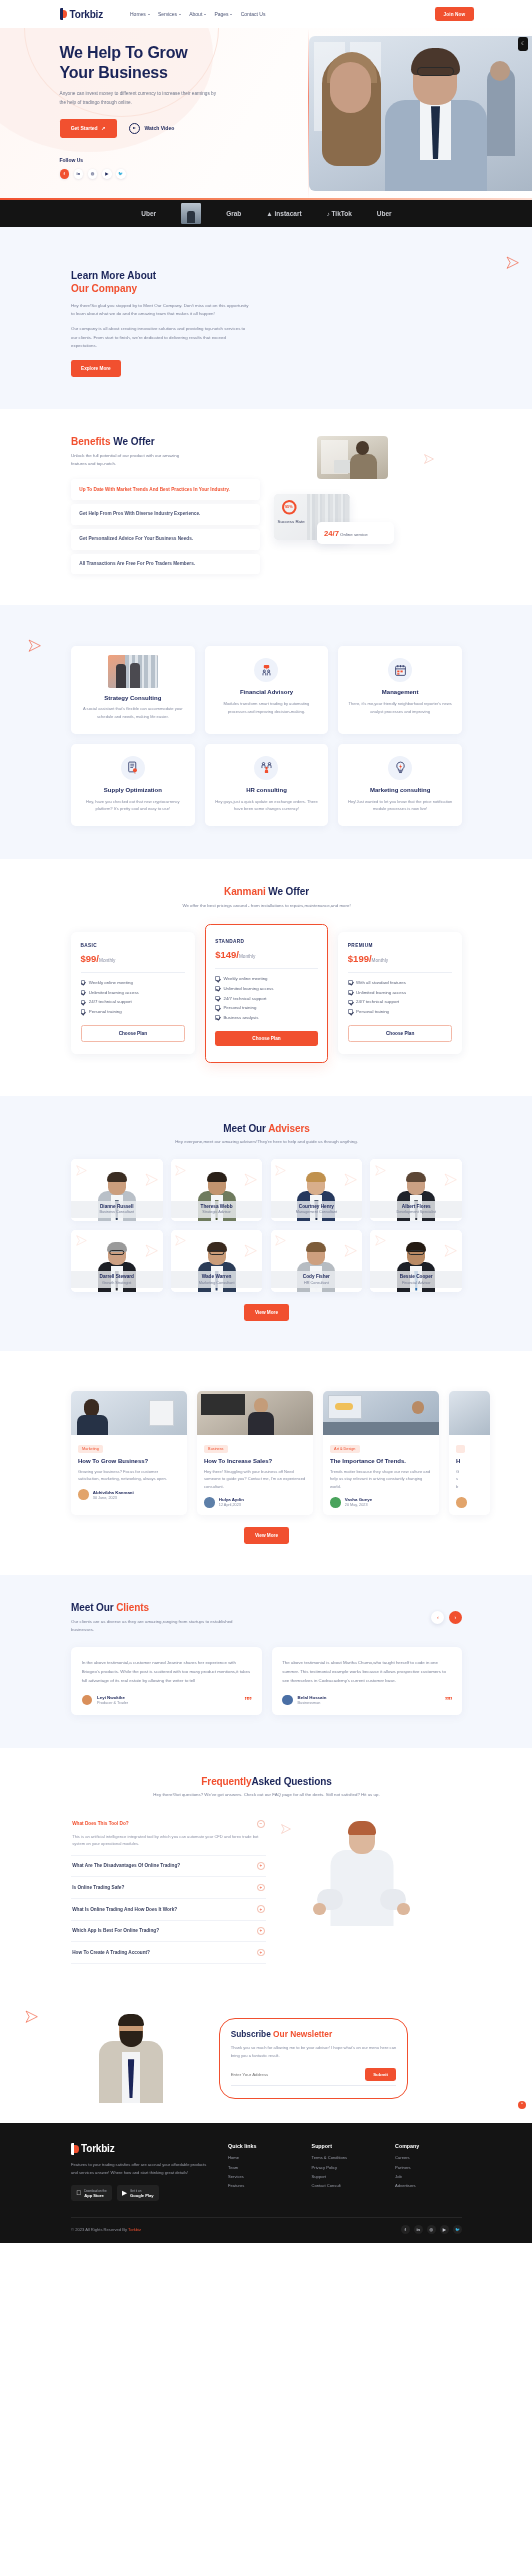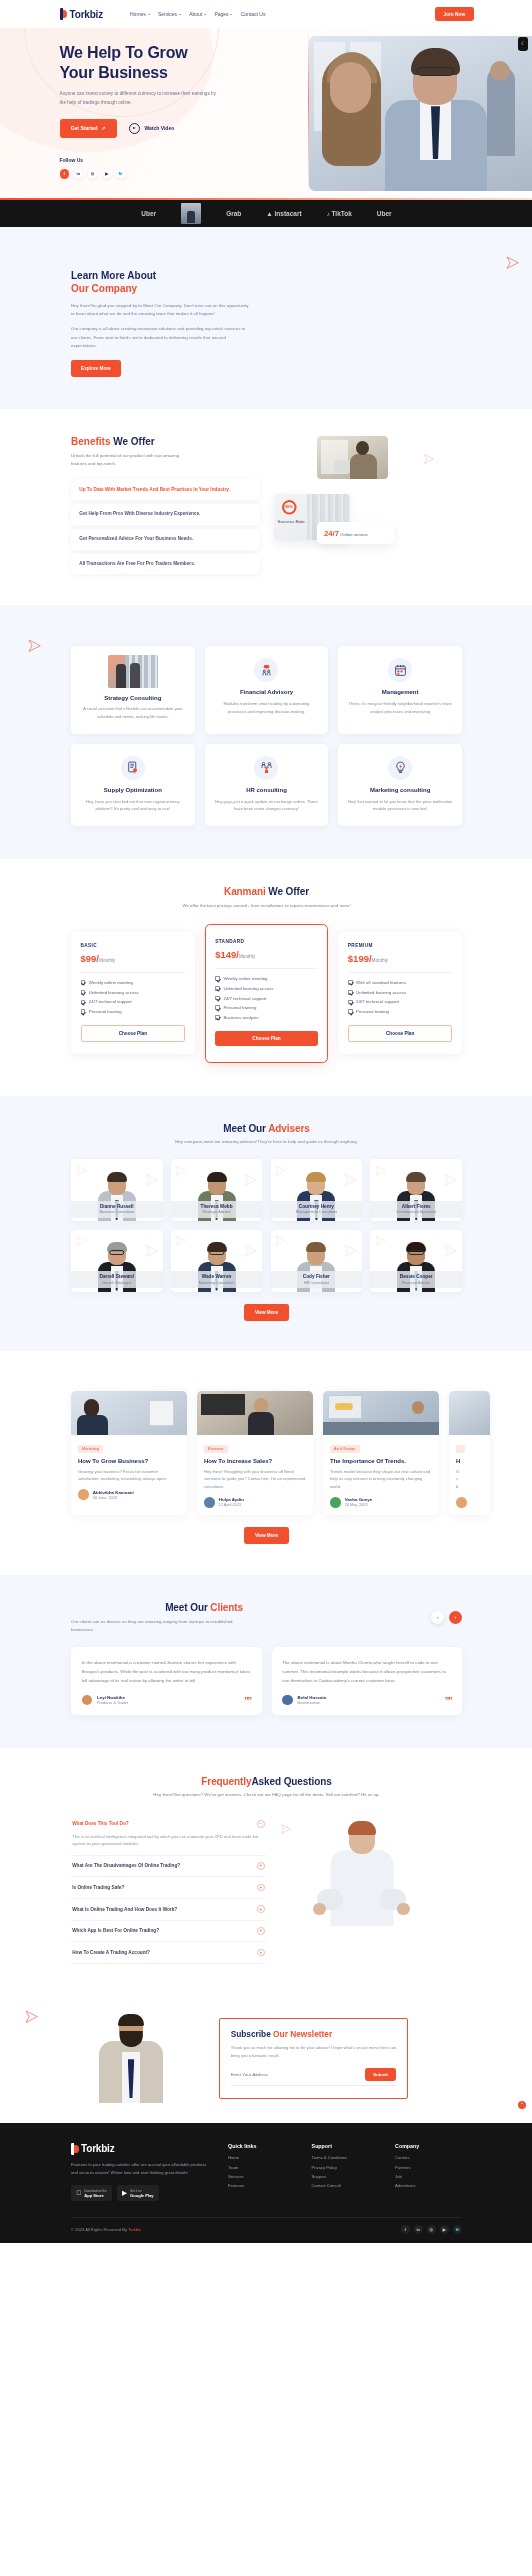--- a/index.html
+++ b/index.html
@@ -287,21 +287,21 @@
   .newsletter { padding: 19px 0 20px; background: #fff; position: relative; }
   .news-grid { display: flex; align-items: center; gap: 12px; }
   .news-left { width: 136px; position: relative; height: 89px; }
   .news-person { position: absolute; left: 21px; bottom: 0; width: 78px; height: 89px; }
   .news-person .head { position:absolute; left:50%; transform:translateX(-50%); top:2.4px; width:24px; height:28px; border-radius:12px 12px 10.7px 10.7px; background:#c89a74; }
   .news-person .hair { position:absolute; left:50%; transform:translateX(-50%); top:0; width:26px; height:12px; border-radius:13px 13px 2.4px 2.4px; background:#2a2118; }
   .news-person .beard { position:absolute; left:50%; transform:translateX(-50%); top:16.6px; width:22.5px; height:16.6px; border-radius:0 0 10.7px 10.7px; background:#2a2118; }
   .news-person .suit { position:absolute; left:50%; transform:translateX(-50%); bottom:0; width:64px; height:62px; border-radius:14px 14px 0 0; background:#cfc8bb; }
   .news-person .shirt { position:absolute; left:50%; transform:translateX(-50%); bottom:0; width:18px; height:51px; background:#f3f4f6; }
   .news-person .tie { position:absolute; left:50%; transform:translateX(-50%); bottom:4.7px; width:6.5px; height:39px; background:#1b2559; clip-path: polygon(0 0,100% 0,72% 100%,28% 100%); }
-  .news-right { width: 189px; border: 0.6px solid #f1502f; border-radius: 2px; padding: 10.7px 10.7px 12px; }
+  .news-right { width: 189px; border: 0.6px solid #f1502f; border-radius: 16px; padding: 10.7px 10.7px 12px; }
   .news-title { font-size: 8.3px; font-weight: 700; color: #1b2559; }
   .news-title .accent { color: #f1502f; }
   .news-desc { margin-top: 4.7px; font-size: 4.1px; line-height: 1.9; color: #868ca1; }
   .news-form { margin-top: 8.3px; display: flex; gap: 0; border-bottom: 0.6px solid #e7eaf1; padding-bottom: 4.1px; align-items: center; }
   .news-input { flex: 1; border: none; outline: none; font-size: 4.4px; color: #9aa0b2; font-family: inherit; background: transparent; }
   .news-submit { background: #f1502f; color: #fff; border: none; font-size: 4.4px; font-weight: 700; padding: 4.1px 8.3px; border-radius: 2.4px; cursor: pointer; }
 
   
   .footer { background: #141414; padding: 20px 0 0; color: #c8cad2; }
   .foot-grid { display: flex; gap: 16.6px; }
@@ -943,21 +943,21 @@
       <div class="center-btn">
         <button class="btn-viewmore">View More</button>
       </div>
     </div>
   </div>
 
   <div class="sec lightblue clients">
     <div class="container">
       <div class="head-row">
         <div class="head-left">
-          <div class="sec-title" style="text-align:right">
+          <div class="sec-title" style="text-align:left">
             <span>Meet Our </span><span class="accent">Clients</span>
           </div>
           <div class="sec-desc" style="text-align:left;width:172px">Our clients are as diverse as they are amazing,ranging from startups to established businesses.</div>
         </div>
         <div class="navs">
           <div class="nav-circ prev">‹</div>
           <div class="nav-circ next">›</div>
         </div>
       </div>
       <div class="testi-grid" id="testi-grid">

